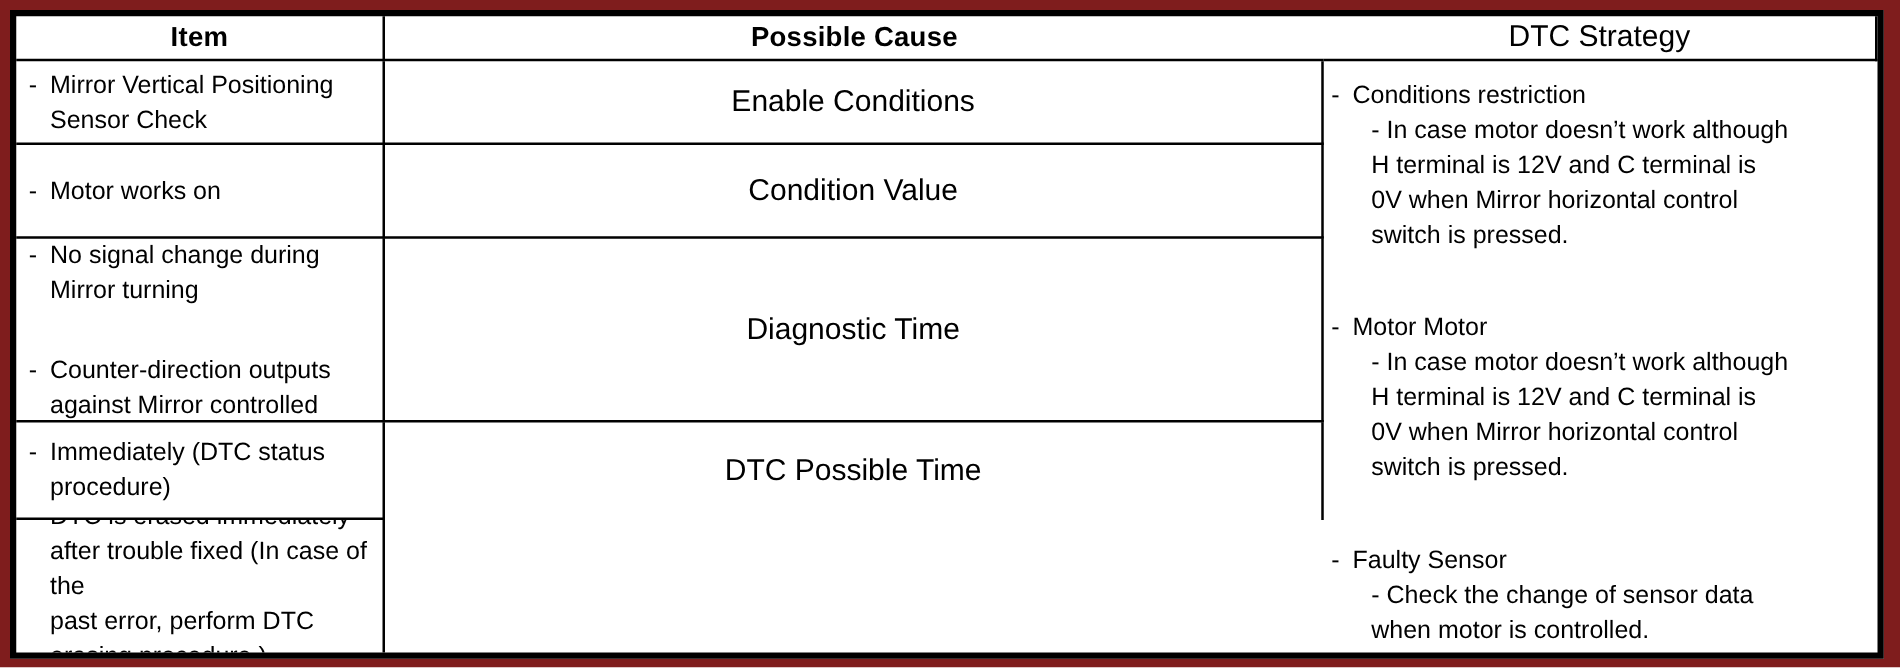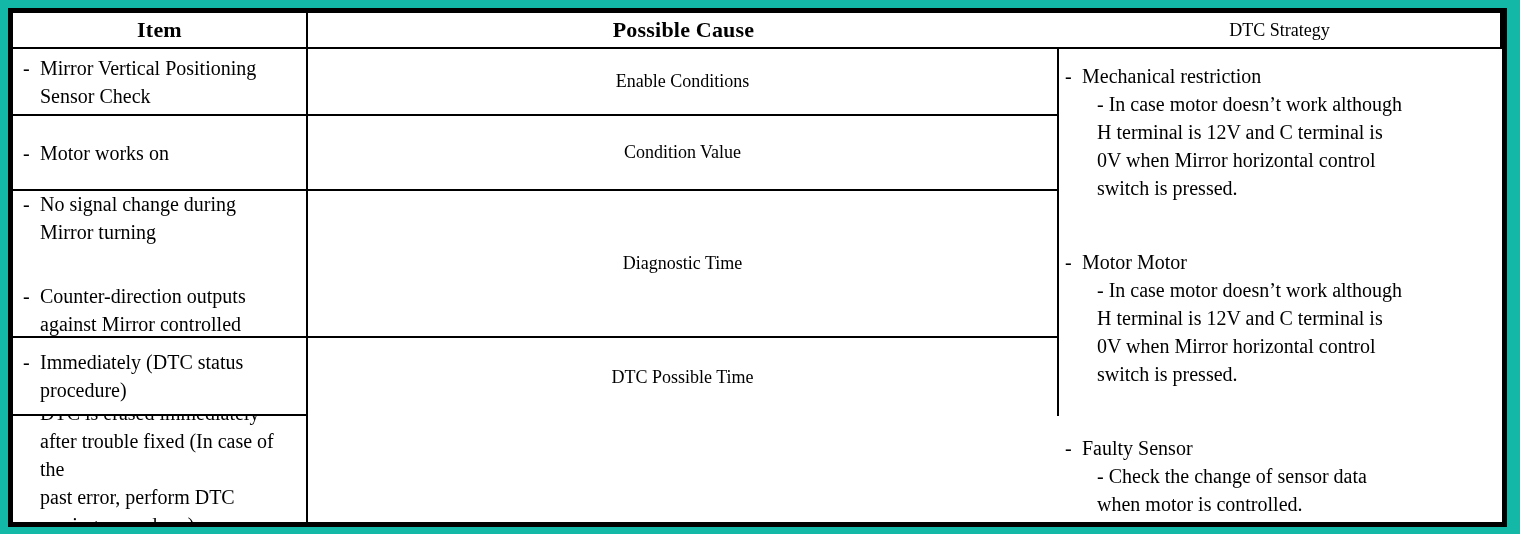--- a/index.html
+++ b/index.html
@@ -4,22 +4,22 @@
 <style>
   html, body {
     margin: 0;
     padding: 0;
     background: #ffffff;
   }
   .page {
     position: relative;
     width: 1520px;
     height: 534px;
-    background: #14b8a6;
-    font-family: Liberation Serif, serif;
+    background: #7f1d1d;
+    font-family: Liberation Sans, sans-serif;
     color: #000000;
   }
   .dtc-table {
     position: absolute;
     left: 8px;
     top: 8px;
     width: 1499px;
     height: 519px;
     box-sizing: border-box;
     border: 5px solid #000000;
@@ -38,21 +38,21 @@
   .cell.no-bottom { border-bottom: none; }
   .th {
     font-size: 22px;
     font-weight: bold;
     display: flex;
     align-items: center;
     justify-content: center;
     letter-spacing: 0.2px;
   }
   .item-cell {
-    font-size: 18px;
+    font-size: 24px;
     display: flex;
     align-items: center;
     justify-content: center;
     text-align: center;
     padding: 0 6px;
   }
   .cond-cell {
     font-size: 20px;
     line-height: 28px;
     display: flex;
@@ -110,21 +110,21 @@
       <div class="bullet">
         <span class="marker">-</span>
         <span class="btext">Mirror Vertical Positioning Sensor Check</span>
       </div>
     </div>
 
     <div class="cause-cell">
       <div class="cause-block">
         <div class="bullet">
           <span class="marker">-</span>
-          <span class="btext">Mechanical restriction</span>
+          <span class="btext">Conditions restriction</span>
         </div>
         <div class="cause-detail">- In case motor doesn’t work although
 H terminal is 12V and C terminal is
 0V when Mirror horizontal control
 switch is pressed.</div>
       </div>
       <div class="cause-block">
         <div class="bullet">
           <span class="marker">-</span>
           <span class="btext">Motor Motor</span>

